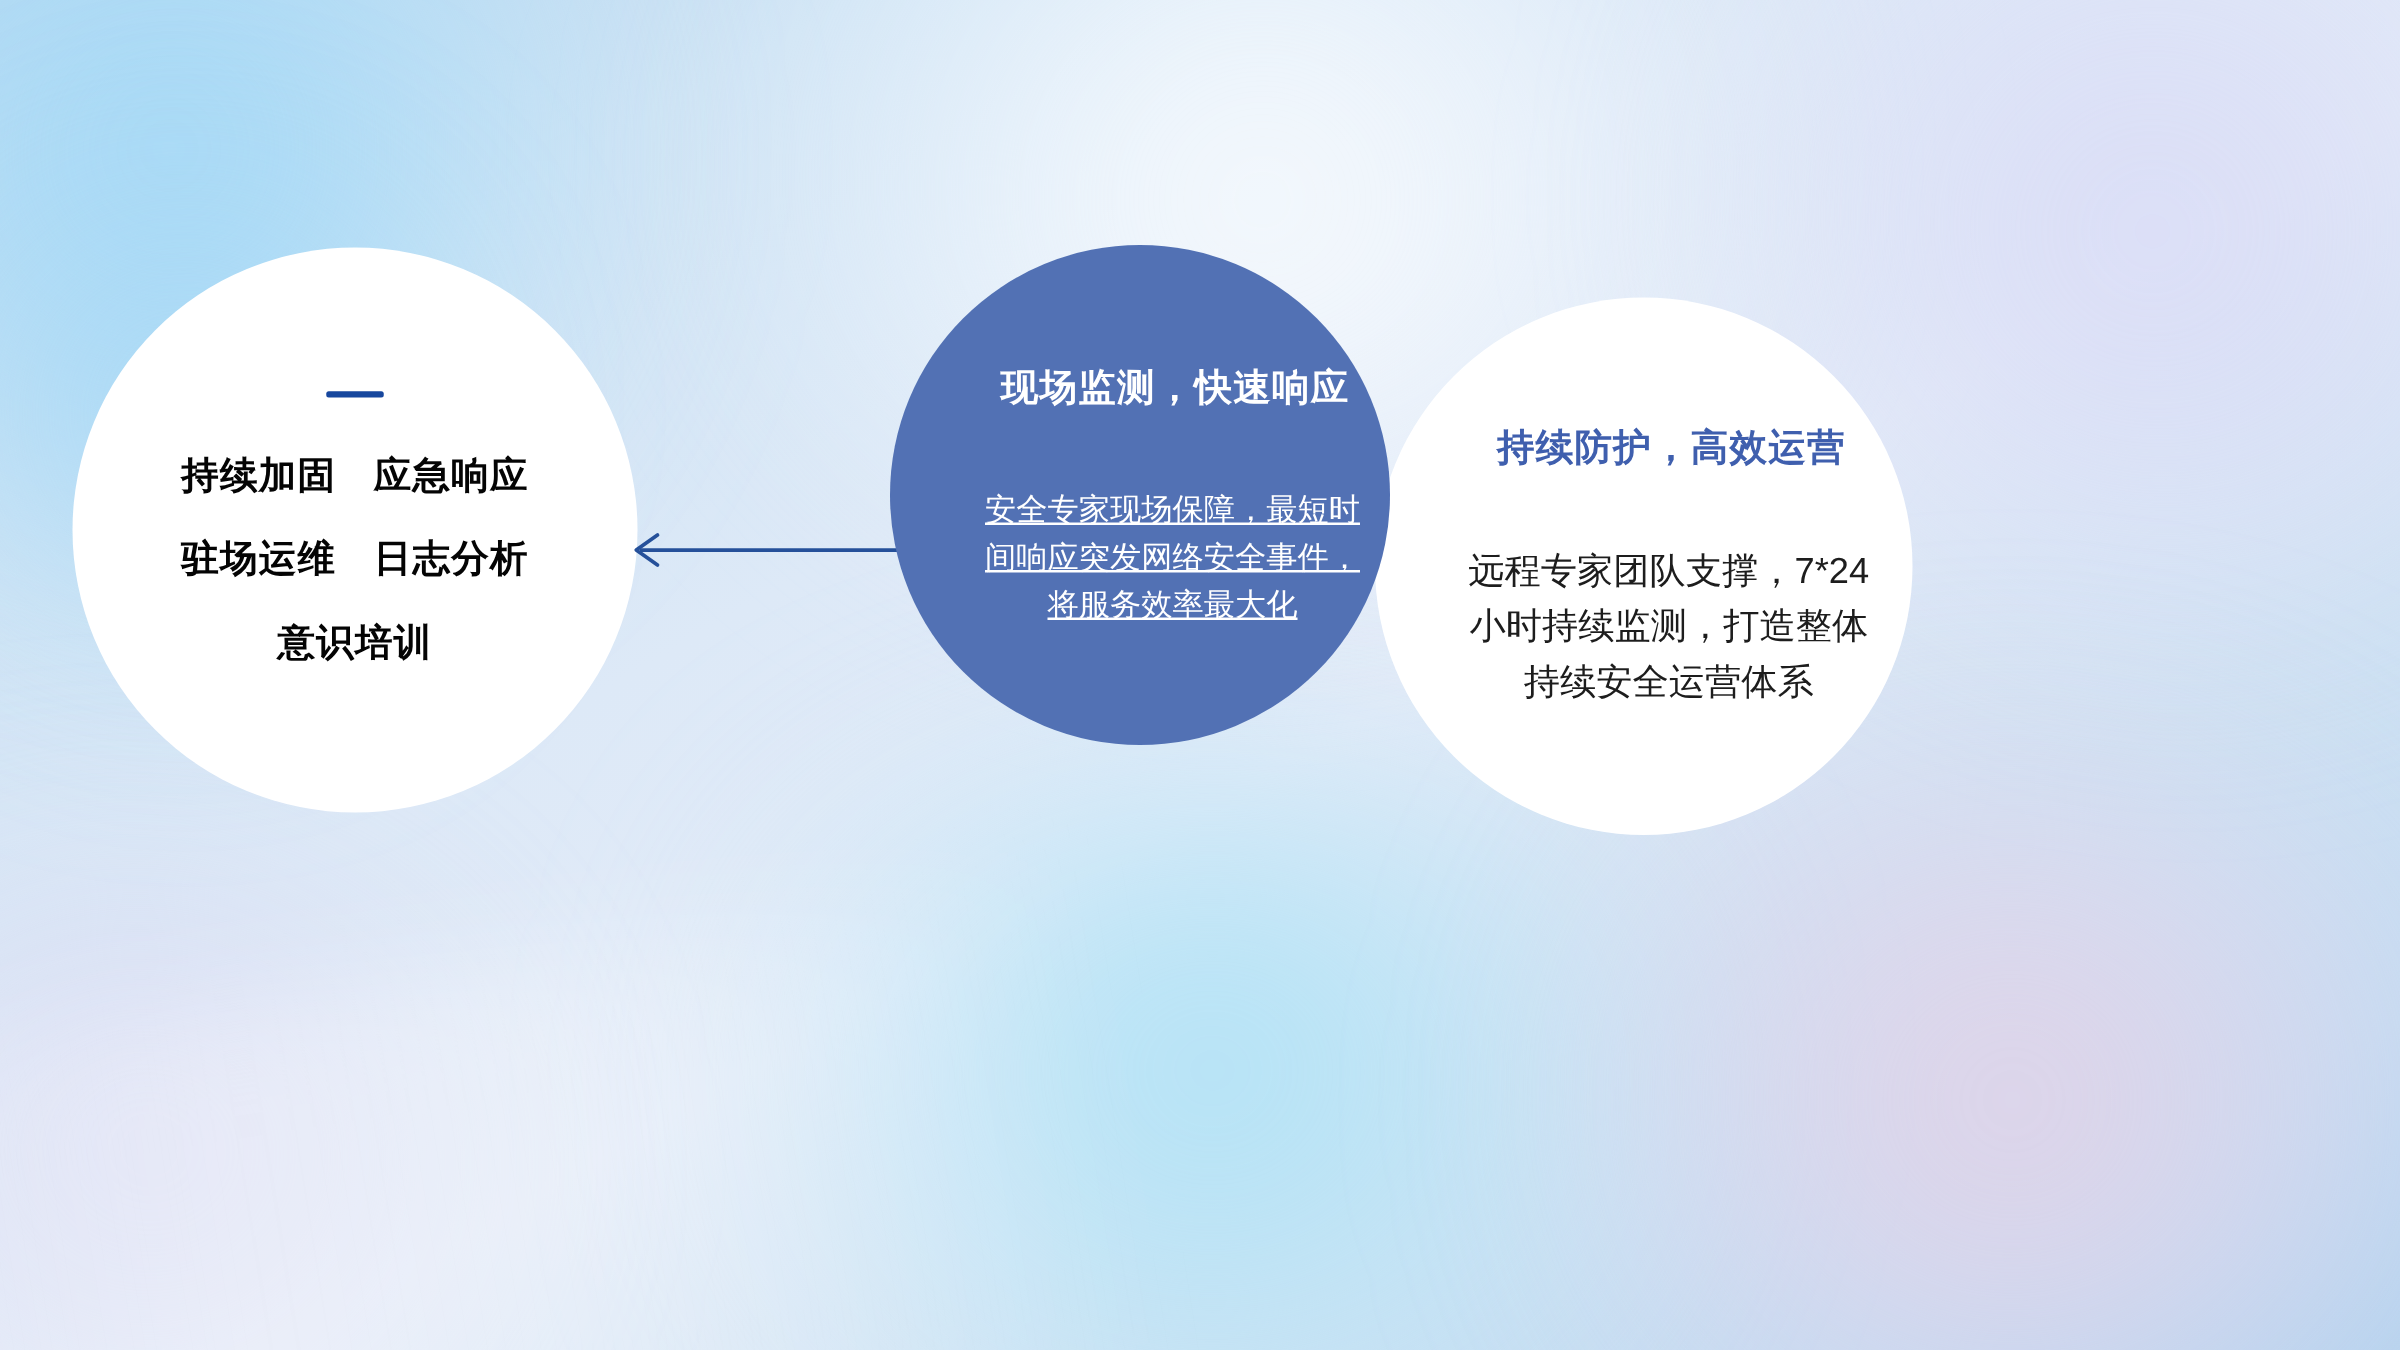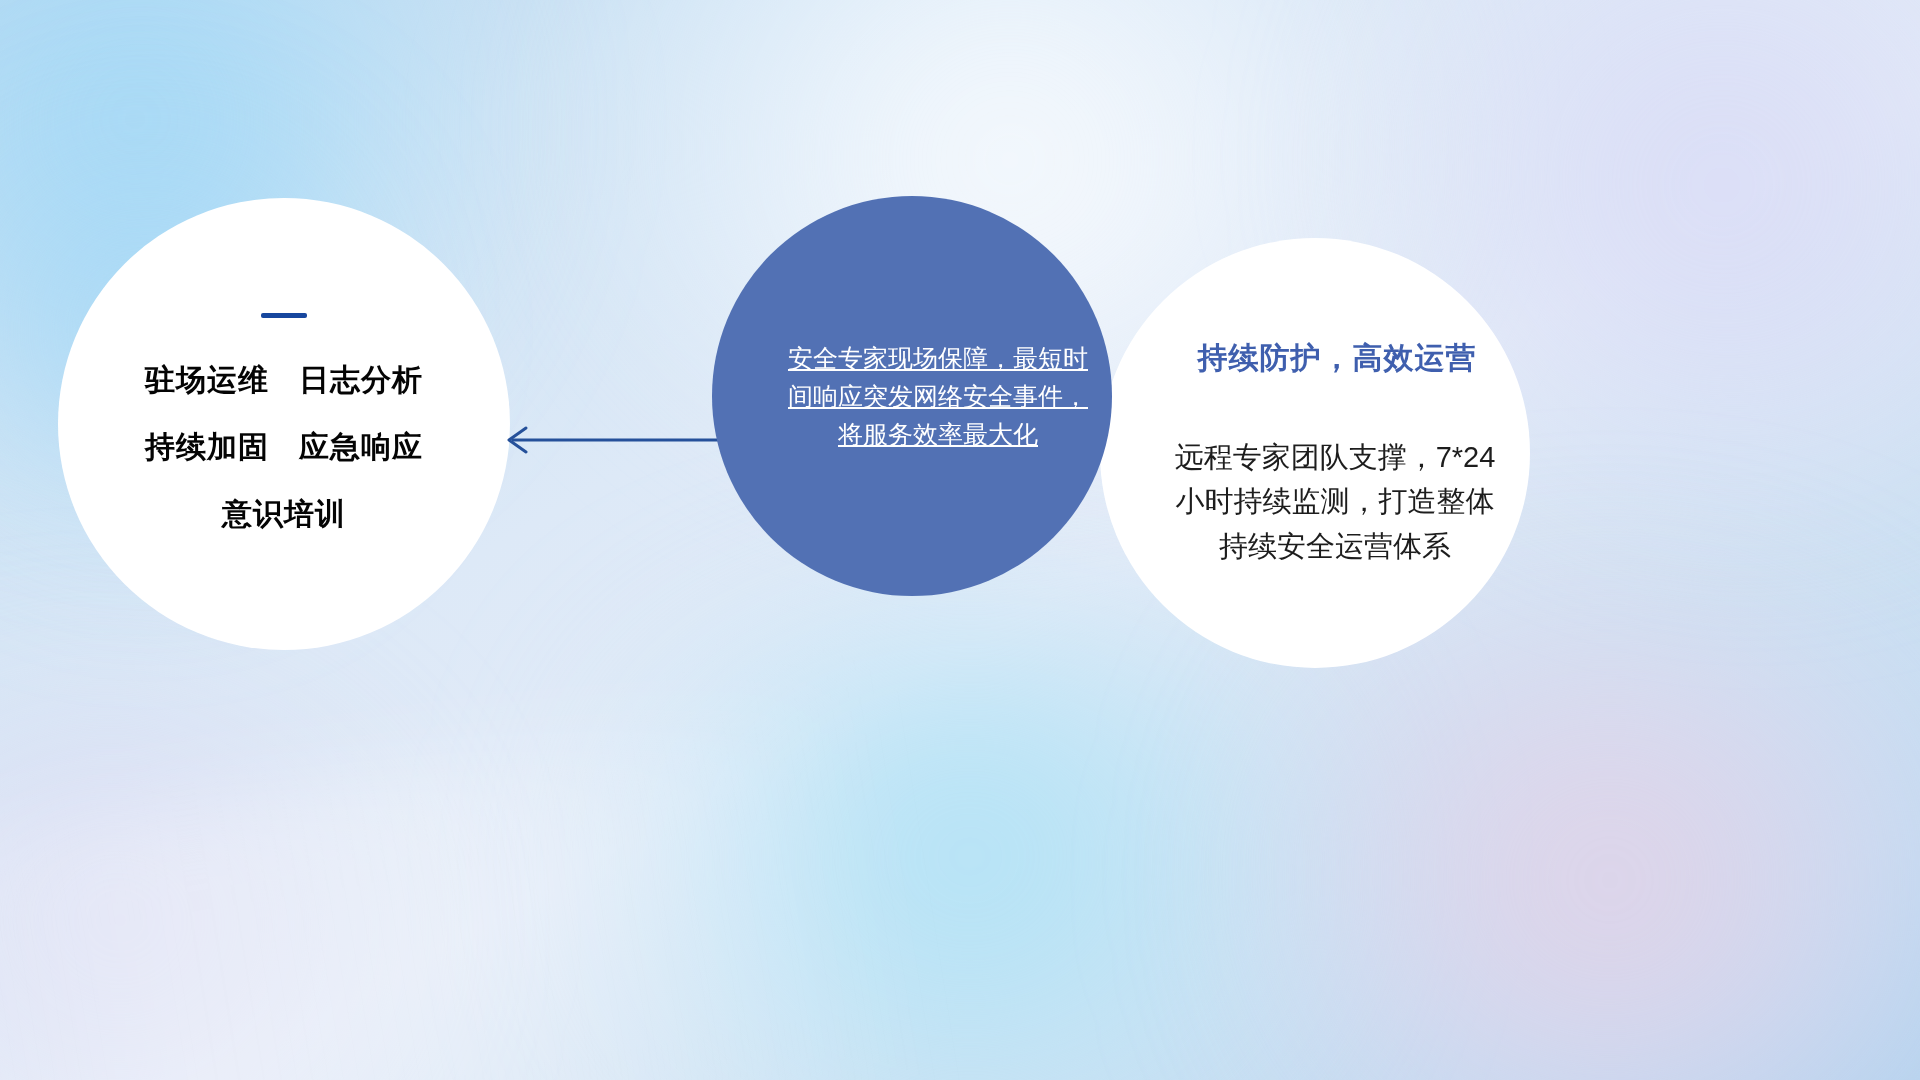--- a/index.html
+++ b/index.html
@@ -210,36 +210,37 @@
 
   <svg id="connector" viewBox="0 0 240 48">
     <line x1="238" y1="24" x2="20" y2="24" stroke="#25509a" stroke-width="3"></line>
     <polyline points="34,12 17,24 34,36" fill="none" stroke="#25509a" stroke-width="3" stroke-linecap="round" stroke-linejoin="round"></polyline>
   </svg>
 
   <div class="circle" id="circle-left">
     <div class="accent-rule"></div>
 
     <div class="kw-row">
+      <span class="kw">持续加固</span>
+      <span class="kw">应急响应</span>
+    </div>
+
+    <div class="kw-row">
       <span class="kw">驻场运维</span>
       <span class="kw">日志分析</span>
-    </div>
-
-    <div class="kw-row">
-      <span class="kw">持续加固</span>
-      <span class="kw">应急响应</span>
     </div>
 
     <div class="kw-row kw-row-single">
       <span class="kw">意识培训</span>
     </div>
   </div>
 
   <div class="circle" id="circle-right">
     <div class="circle-title">持续防护，高效运营</div>
     <div class="circle-body">远程专家团队支撑，7*24小时持续监测，打造整体持续安全运营体系</div>
   </div>
 
   <div class="circle" id="circle-mid">
+    <div class="circle-title">现场监测，快速响应</div>
     <div class="circle-body">安全专家现场保障，最短时间响应突发网络安全事件，将服务效率最大化</div>
   </div>
 
 </div>
 
 </body></html>

